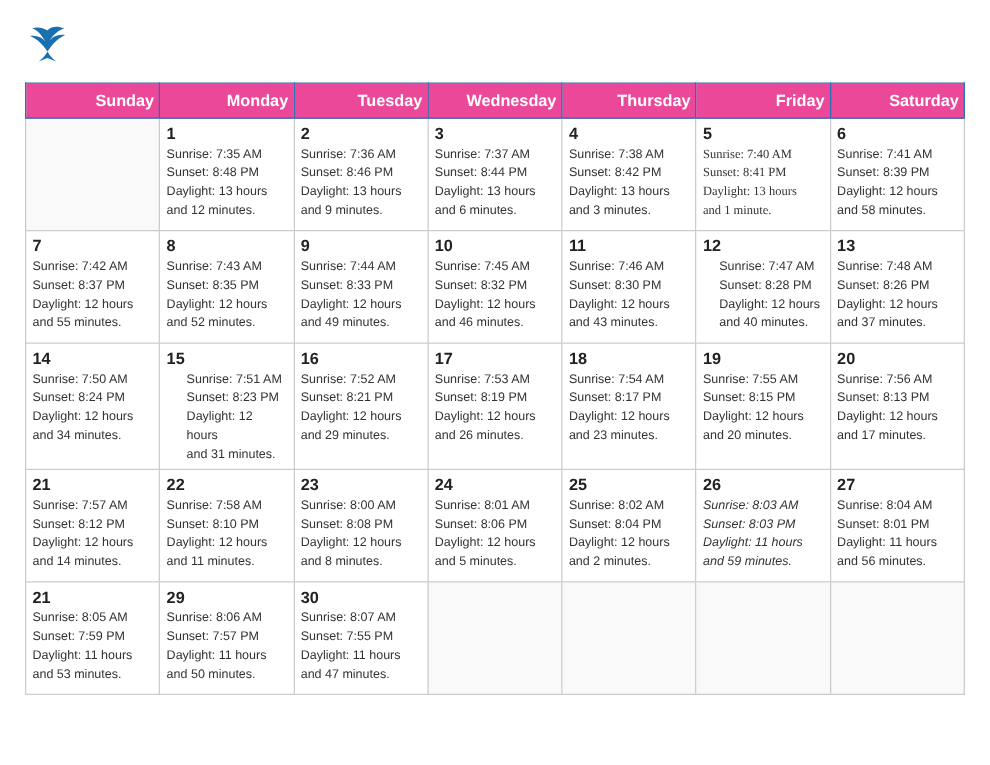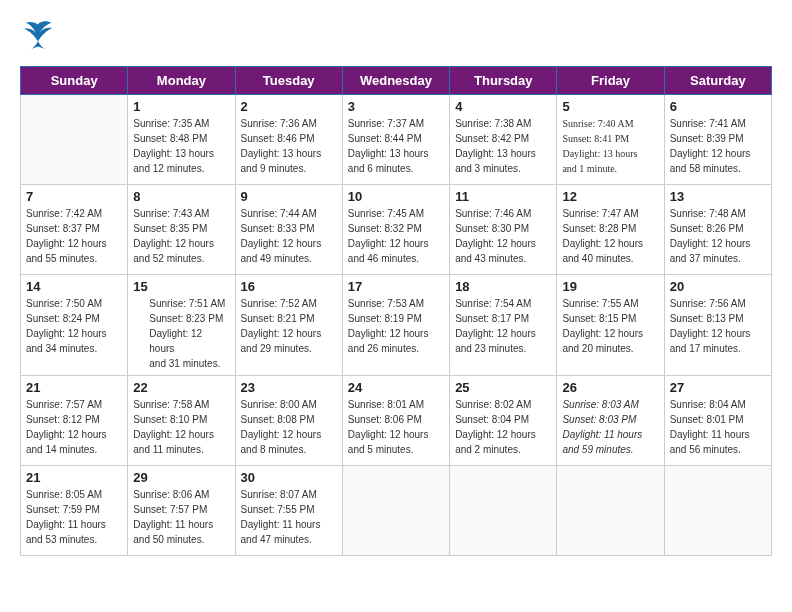--- a/index.html
+++ b/index.html
@@ -42,26 +42,26 @@
     .subtitle {
       font-size: 15px;
       color: #444;
     }
     table {
       width: 100%;
       border-collapse: collapse;
       table-layout: fixed;
     }
     thead tr th {
-      background: #701a75;
+      background: #ec4899;
       color: #fff;
       padding: 6px 4px;
       font-size: 13px;
       font-weight: 600;
-      text-align: center;
+      text-align: right;
       border: 1px solid #2a6db5;
     }
     tbody tr td {
       vertical-align: top;
       border: 1px solid #ccc;
       padding: 4px 5px;
       font-size: 10.5px;
       color: #222;
       min-height: 80px;
       height: 90px;
@@ -190,21 +190,21 @@
         </td>
         <td>
           <span class="day-num">11</span>
           <div class="day-info" style="white-space: pre-line;">Sunrise: 7:46 AM
 Sunset: 8:30 PM
 Daylight: 12 hours
 and 43 minutes.</div>
         </td>
         <td>
           <span class="day-num">12</span>
-          <div class="day-info" style="white-space: pre-line;">Sunrise: 7:47 AM
+          <div class="day-info" style="white-space: pre-line; margin-left: 13px;">Sunrise: 7:47 AM
 Sunset: 8:28 PM
 Daylight: 12 hours
 and 40 minutes.</div>
         </td>
         <td>
           <span class="day-num">13</span>
           <div class="day-info" style="white-space: pre-line;">Sunrise: 7:48 AM
 Sunset: 8:26 PM
 Daylight: 12 hours
 and 37 minutes.</div>

